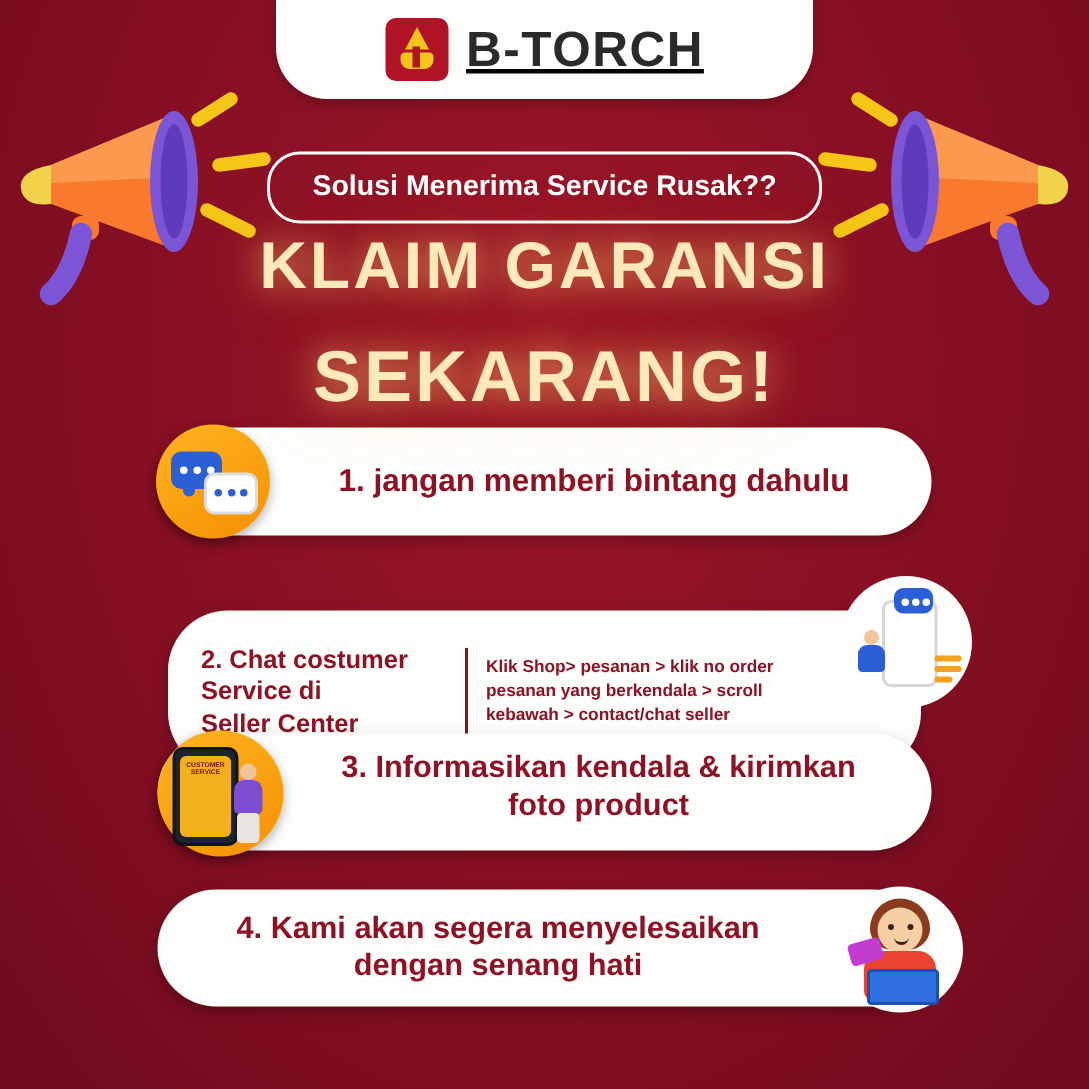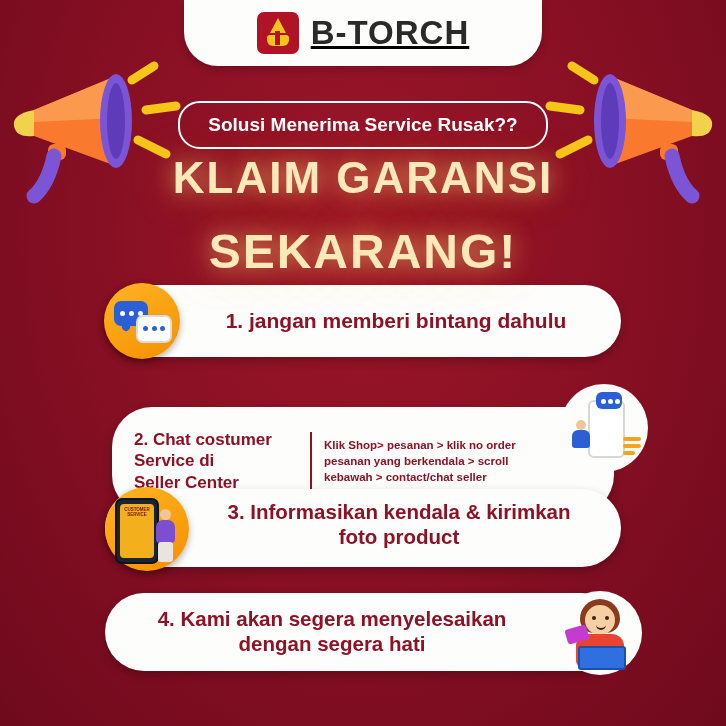--- a/index.html
+++ b/index.html
@@ -405,21 +405,21 @@
         <div class="head"></div>
         <div class="body"></div>
         <div class="legs"></div>
       </div>
     </div>
   </div>
 
   <div class="step" id="step4">
     <div class="step-text">
       <div>4. Kami akan segera menyelesaikan</div>
-      <div>dengan segera hati</div>
+      <div>dengan senang hati</div>
     </div>
   </div>
   <div class="badge" id="badge4">
     <div class="char4">
       <div class="hair"></div>
       <div class="face"></div>
       <div class="eye l"></div>
       <div class="eye r"></div>
       <div class="smile"></div>
       <div class="shirt"></div>

